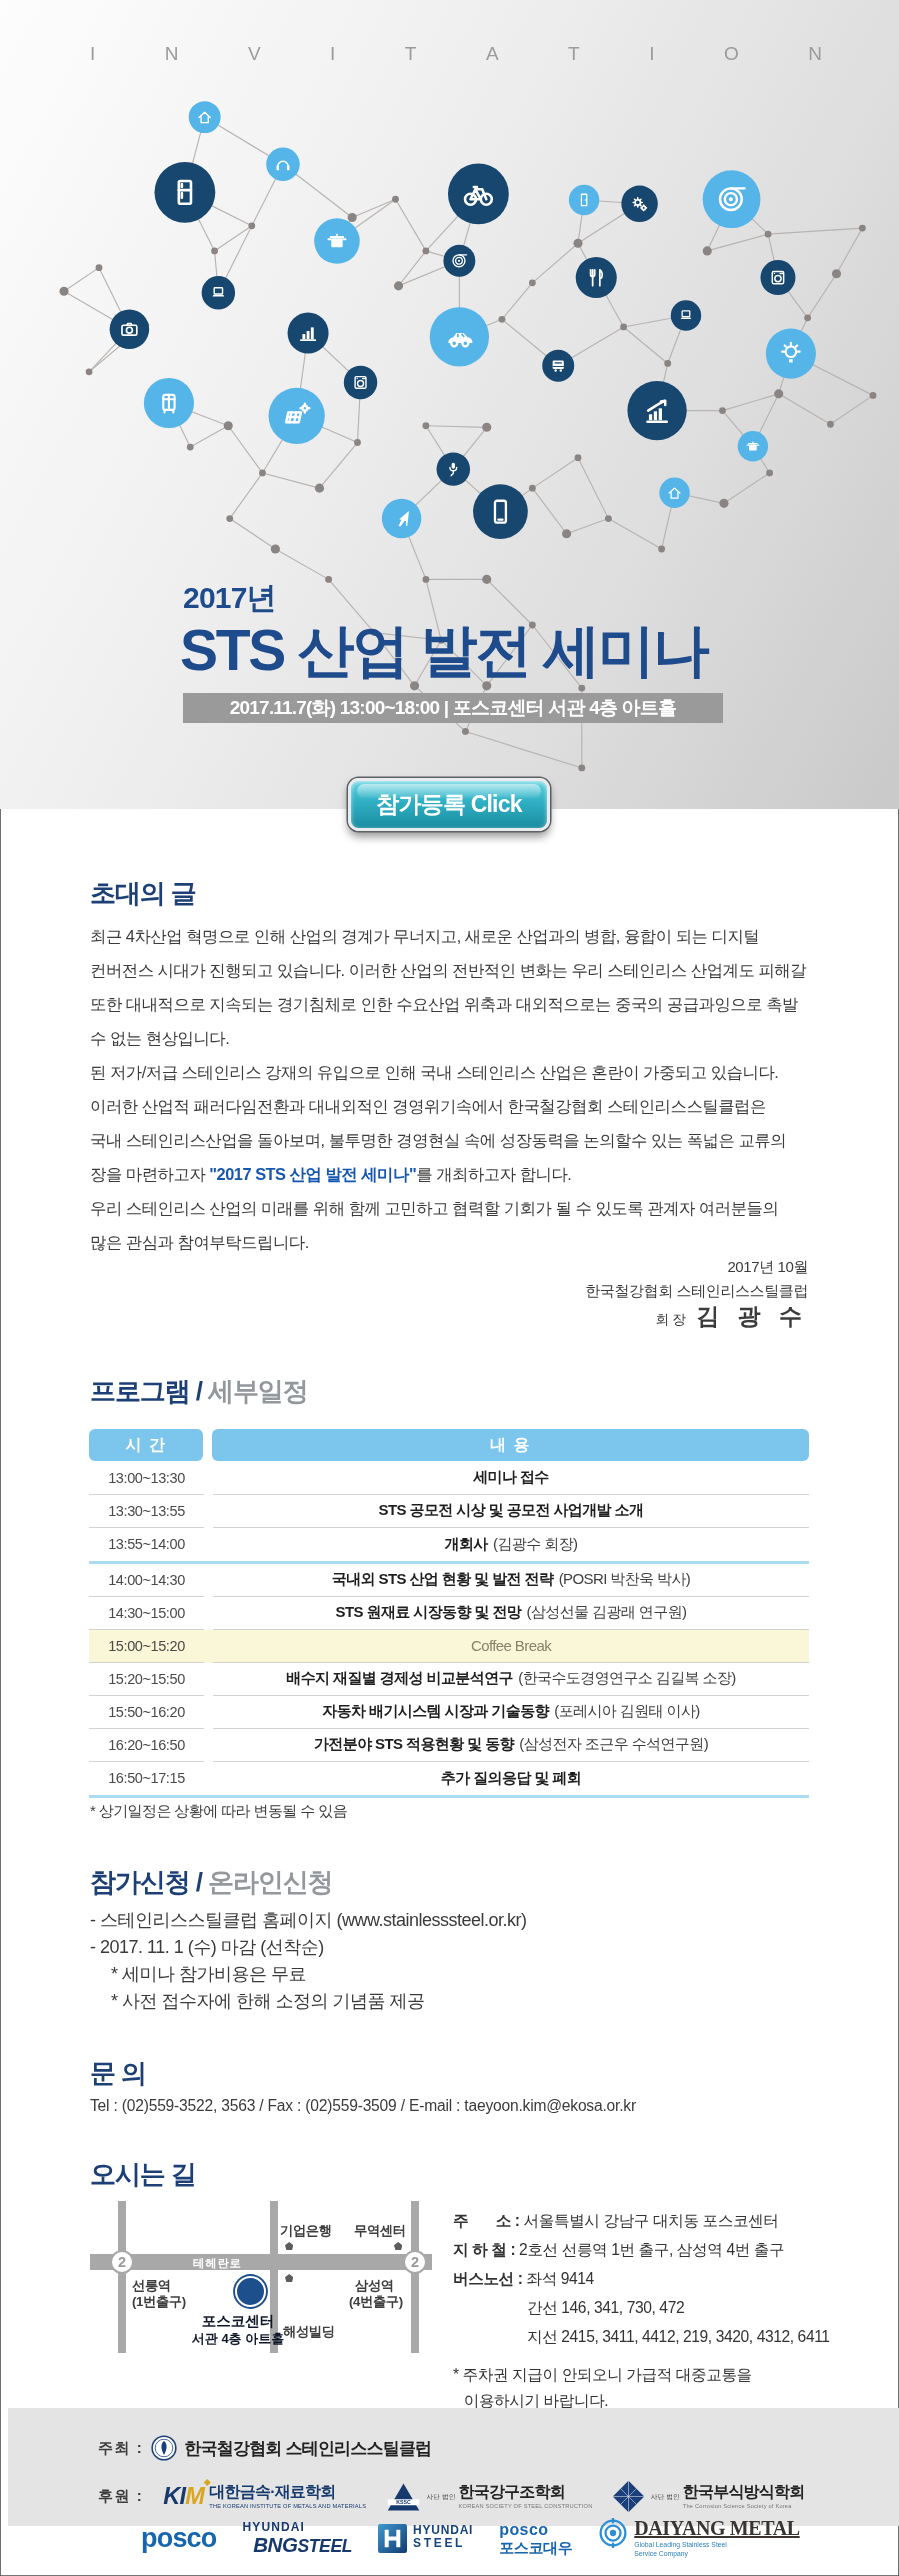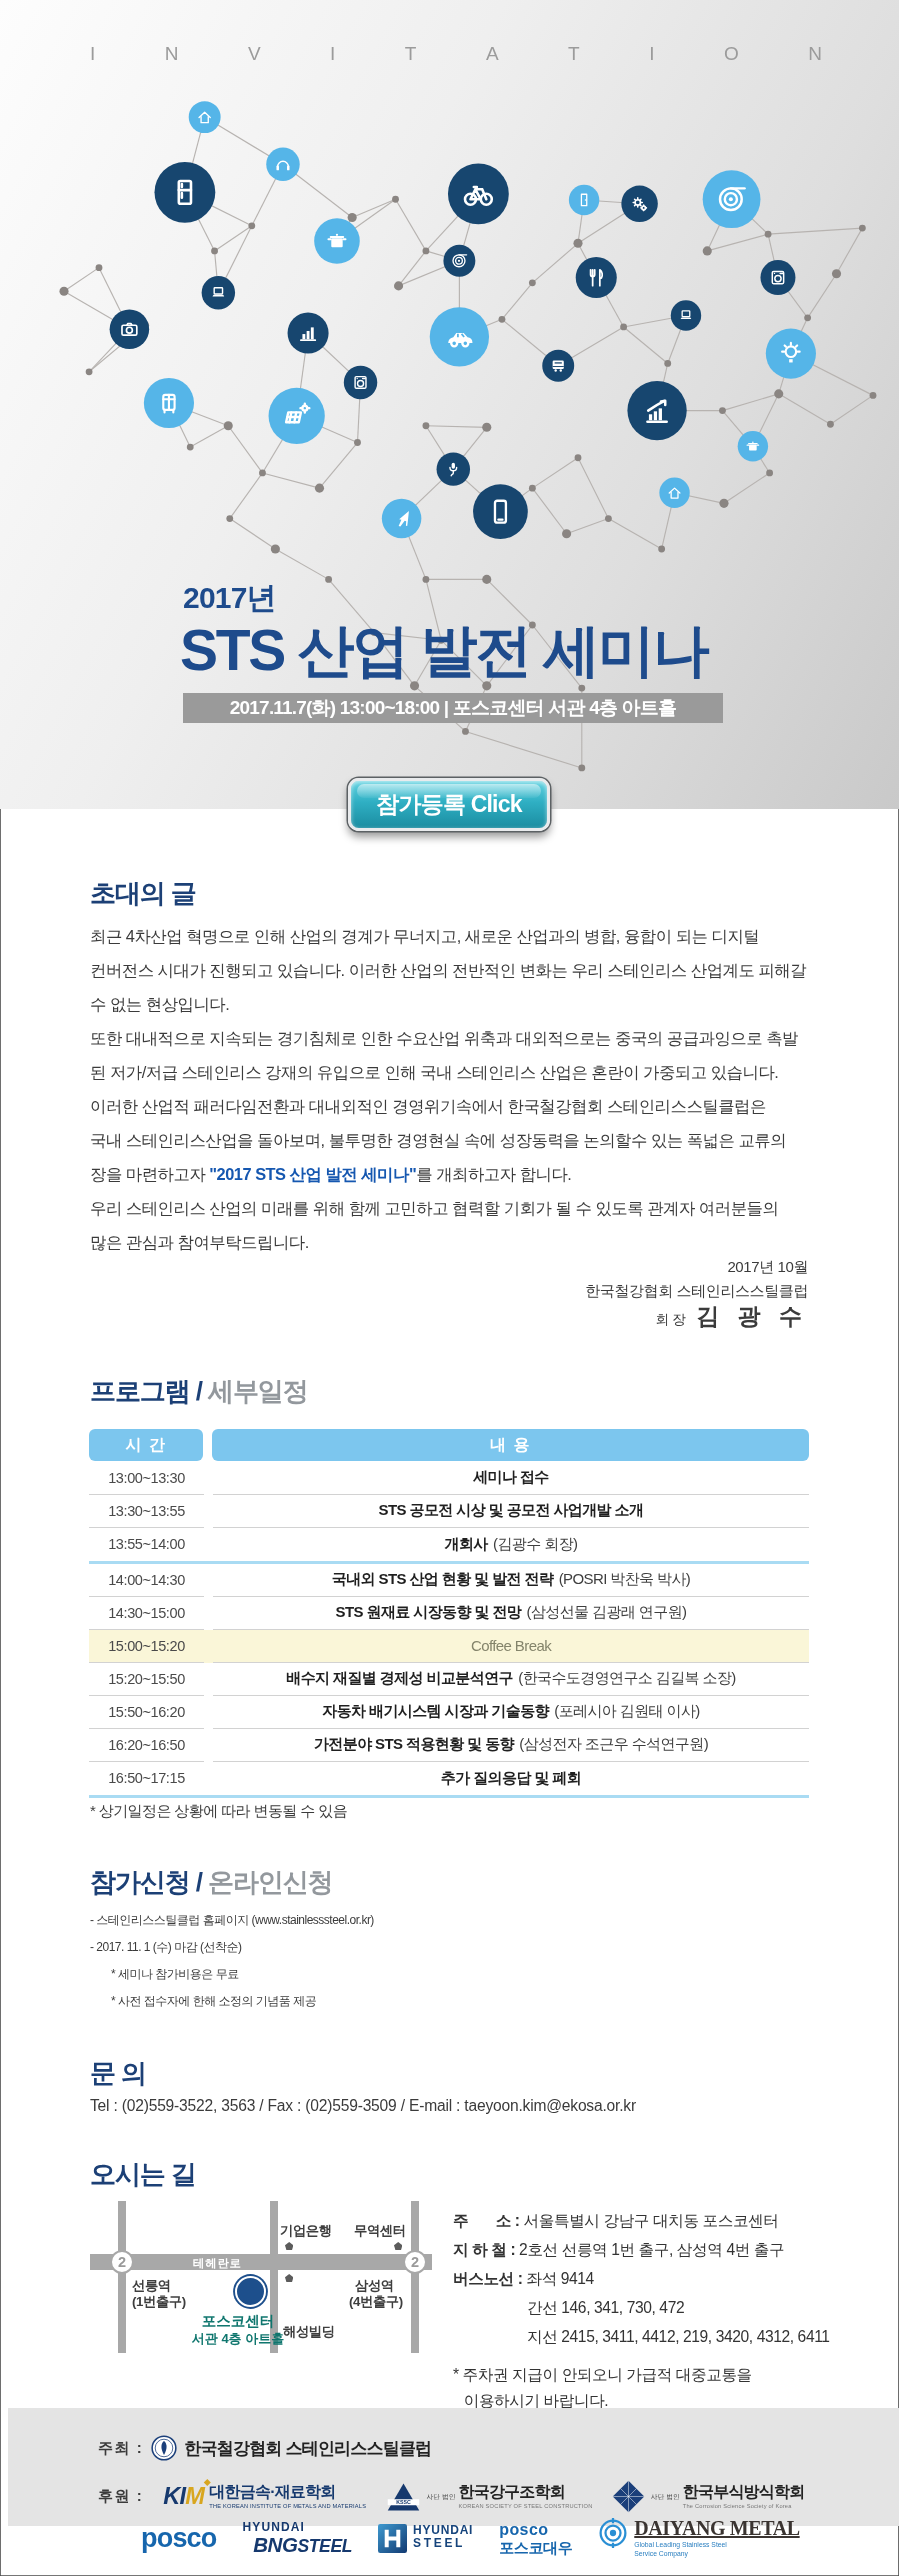--- a/index.html
+++ b/index.html
@@ -53,38 +53,38 @@
   .prow .c1{width:115px;font-size:14.5px;color:#4a4a4a;letter-spacing:-0.4px;}
   .prow .c2{flex:1;font-size:15px;color:#1f1f1f;letter-spacing:-0.6px;white-space:nowrap;}
   .prow.nb .cell{border-bottom:none;}
   .prow .title{font-weight:bold;}
   .prow .note{font-weight:normal;color:#3e3e3e;margin-left:5.3px;}
   .prow.break{background:#faf6d8;}
   .prow.break .c2{color:#84846b;font-weight:normal;}
   .bluebar{height:3px;background:#a9dbf3;}
   .pfoot{position:absolute;left:90px;top:1802px;font-size:15px;color:#3b3b3b;letter-spacing:-0.6px;}
   
-  .reg-lines{position:absolute;left:90px;top:1907px;font-size:12px;color:#3b3b3b;
+  .reg-lines{position:absolute;left:90px;top:1907px;font-size:18px;color:#3b3b3b;
         line-height:27px;letter-spacing:-0.5px;}
   .reg-lines .ind{padding-left:21px;}
   .contact-line{position:absolute;left:90px;top:2097px;font-size:15.6px;color:#3b3b3b;letter-spacing:-0.2px;}
   
   .map{position:absolute;left:90px;top:2199px;width:351px;height:156px;}
   .road{position:absolute;background:#a8a8a8;}
   .badge2{position:absolute;width:20px;height:20px;border-radius:50%;background:#fff;
         border:2.3px solid #a8a8a8;color:#9a9a9a;font-size:14.5px;font-weight:bold;
         display:flex;align-items:center;justify-content:center;}
   .road-name{position:absolute;color:#fff;font-size:11.4px;font-weight:bold;letter-spacing:0.8px;}
   .map-label{position:absolute;color:#3e3e3e;font-size:13.3px;font-weight:600;
         letter-spacing:-0.4px;white-space:nowrap;}
   .penta{position:absolute;width:8.4px;height:8.4px;background:#5c5c5c;
         clip-path:polygon(50% 0,100% 38%,82% 100%,18% 100%,0 38%);}
   .marker{position:absolute;width:27px;height:27px;border-radius:50%;background:#1d4f8c;
         border:2.3px solid #fff;box-shadow:0 0 0 1.9px #1d4f8c;}
-  .venue-line{position:absolute;color:#0f766e;font-weight:bold;text-align:center;white-space:nowrap;}
+  .venue-line{position:absolute;color:#0f172a;font-weight:bold;text-align:center;white-space:nowrap;}
   .dir-info{position:absolute;left:453px;top:2206px;font-size:15.6px;color:#333;
         line-height:29px;letter-spacing:-0.4px;white-space:pre;}
   .dir-info b{font-weight:bold;}
   .dir-info .bus-ind{padding-left:74px;}
   .dir-note{margin-top:10.7px;line-height:26px;}
   .dir-note .n2{padding-left:10.7px;}
   
   .footer{position:absolute;left:8px;top:2408px;width:899px;height:118px;background:#e4e4e4;}
   .host-row{position:absolute;left:90px;top:27px;display:flex;align-items:center;gap:7.6px;}
   .flabel{font-size:15px;font-weight:bold;color:#3b3b3b;letter-spacing:1.5px;}
@@ -519,22 +519,22 @@
     <div class="year-label">2017년</div>
     <div class="main-title">STS 산업 발전 세미나</div>
     <div class="date-bar">2017.11.7(화) 13:00~18:00 | 포스코센터 서관 4층 아트홀</div>
   </div>
   <div class="register-btn">참가등록 Click</div>
 
   <div class="sec-h" style="left:90px;top:876px;">초대의 글</div>
   <div class="invite-text" id="inviteText">
       <div><span>최근 4차산업 혁명으로 인해 산업의 경계가 무너지고, 새로운 산업과의 병합, 융합이 되는 디지털</span></div>
       <div><span>컨버전스 시대가 진행되고 있습니다. 이러한 산업의 전반적인 변화는 우리 스테인리스 산업계도 피해갈</span></div>
+      <div><span>또한 대내적으로 지속되는 경기침체로 인한 수요산업 위축과 대외적으로는 중국의 공급과잉으로 촉발</span></div>
       <div><span>수 없는 현상입니다.</span></div>
-      <div><span>또한 대내적으로 지속되는 경기침체로 인한 수요산업 위축과 대외적으로는 중국의 공급과잉으로 촉발</span></div>
       <div><span>된 저가/저급 스테인리스 강재의 유입으로 인해 국내 스테인리스 산업은 혼란이 가중되고 있습니다.</span></div>
       <div><span>이러한 산업적 패러다임전환과 대내외적인 경영위기속에서 한국철강협회 스테인리스스틸클럽은</span></div>
       <div><span>국내 스테인리스산업을 돌아보며, 불투명한 경영현실 속에 성장동력을 논의할수 있는 폭넓은 교류의</span></div>
       <div><span>장을 마련하고자 </span><span class="hl">"2017 STS 산업 발전 세미나"</span><span>를 개최하고자 합니다.</span></div>
       <div><span>우리 스테인리스 산업의 미래를 위해 함께 고민하고 협력할 기회가 될 수 있도록 관계자 여러분들의</span></div>
       <div><span>많은 관심과 참여부탁드립니다.</span></div>
     </div>
   <div class="signature">
     <div>2017년 10월</div>
     <div>한국철강협회 스테인리스스틸클럽</div>

